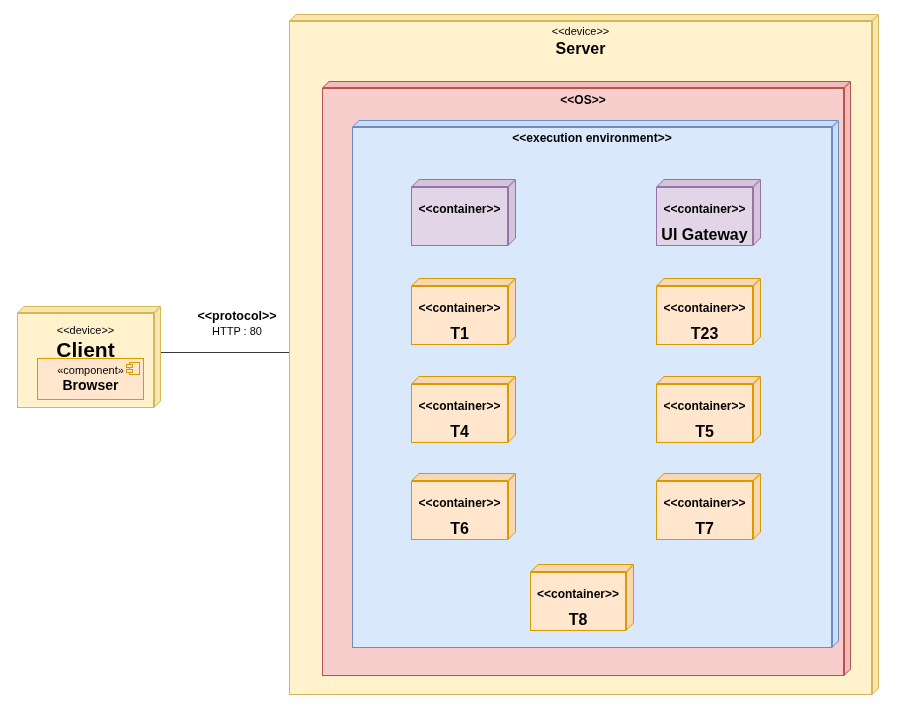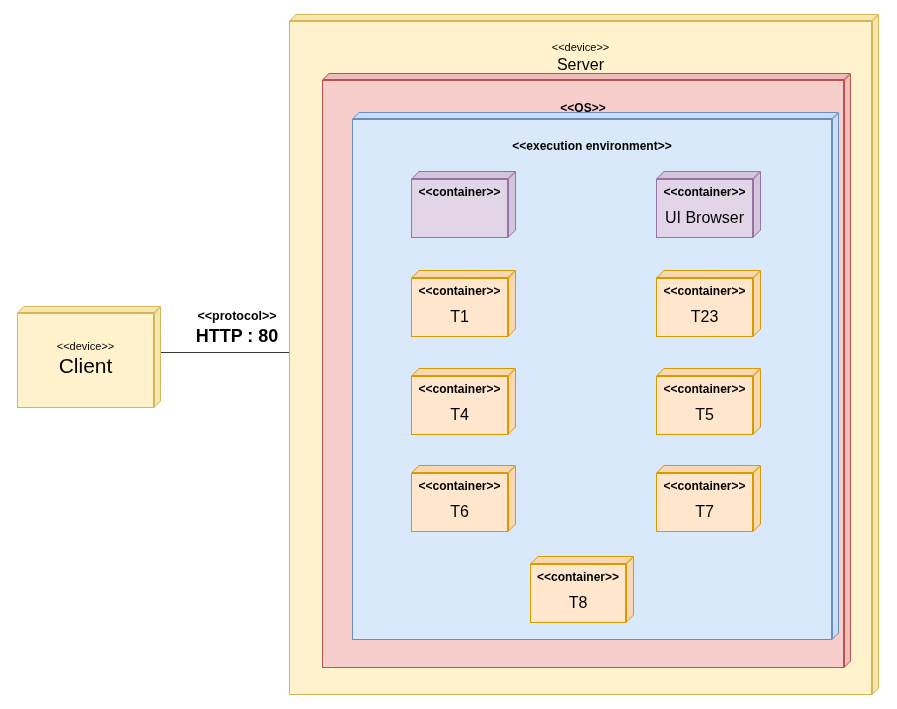--- a/index.html
+++ b/index.html
@@ -31,44 +31,44 @@
     width:var(--d); height:calc(100% + 2px);
     transform:skewY(-45deg); transform-origin:left top;
   }
 
   .yellow { --fill:#FFF2CC; --stroke:#D6B656; --dfill:#F6E6B0; }
   .pink   { --fill:#F8CECC; --stroke:#B85450; --dfill:#F1BDBA; }
   .blue   { --fill:#DAE8FC; --stroke:#6C8EBF; --dfill:#CADDF6; }
   .purple { --fill:#E1D5E7; --stroke:#9673A6; --dfill:#D4C4DC; }
   .orange { --fill:#FFE6CC; --stroke:#D79B00; --dfill:#F8D8B2; }
 
-  .hd { text-align:center; line-height:1.2;margin-top:16px; }
+  .hd { text-align:center; line-height:1.2; }
   .st { font-size:11px; }
-  .nm { font-size:15px; font-weight:normal; }
+  .nm { font-size:15px; font-weight:bold; }
 
   
   .server  { left:289px; top:21px;  width:583px; height:674px; }
   .server > .hd { padding-top:3px; }
   .server .nm { font-size:16px; margin-top:1px; }
 
-  .os { left:32px; top:58px; width:522px; height:588px; }
+  .os { left:32px; top:66px; width:522px; height:588px; }
   .os > .hd { padding-top:4px; }
   .os .st { font-size:12px; font-weight:bold; }
 
   .docker { left:29px; top:38px; width:480px; height:521px; }
   .docker > .hd { padding-top:3px; }
   .docker .nm { margin-top:1px; }
 
   .client { left:17px; top:313px; width:137px; height:95px; }
   .client > .hd { padding-top:10px; }
   .client .nm { font-size:21px; }
 
   
   .cont { --d:8px; text-align:center; }
-  .cont .st { padding-top:5px; display:block; }
+  .cont .st { padding-top:14px; display:block; }
   .cont .nm { display:block; margin-top:10px; }
   .cw { width:97px; height:59px; }
   .col-l { left:58px; }
   .col-r { left:303px; }
   .row-0 { top:59px; }
   .row-1 { top:158px; }
   .row-2 { top:256px; }
   .row-3 { top:353px; }
   .t8 { left:177px; top:444px; width:96px; height:59px; }
 
@@ -86,33 +86,42 @@
   
   .link-line {
     position:absolute; left:161px; top:352px; width:128px; height:0;
     border-top:1px solid #383838;
   }
   .link-label {
     position:absolute; left:161px; top:309px; width:152px;
     text-align:center; line-height:1.25;
   }
   .link-label .proto { display:block; font-size:12.5px; font-weight:bold; }
-  .link-label .val   { display:block; font-size:18px;font-weight:bold; }
+  .link-label .val   { display:block; font-size:11px; }
 </style>
 </head>
 <body>
 
 <div class="canvas">
 
   <div class="n3d yellow client">
     <div class="hd">
       <div class="st">&lt;&lt;device&gt;&gt;</div>
       <div class="nm">Client</div>
     </div>
 
+    <div class="component">
+      <span class="st">«component»</span>
+      <span class="nm">Browser</span>
+      <svg class="comp-icon" width="14" height="13" viewBox="0 0 14 13">
+        <rect x="3.5" y="0.5" width="10" height="12" fill="#FFE6CC" stroke="#D79B00"></rect>
+        <rect x="0.5" y="2.5" width="6" height="3" fill="#FFE6CC" stroke="#D79B00"></rect>
+        <rect x="0.5" y="7.5" width="6" height="3" fill="#FFE6CC" stroke="#D79B00"></rect>
+      </svg>
+    </div>
   </div>
 
   <div class="link-line"></div>
   <div class="link-label">
     <span class="proto">&lt;&lt;protocol&gt;&gt;</span>
     <span class="val">HTTP : 80</span>
   </div>
 
   <div class="n3d yellow server">
     <div class="hd">
@@ -128,21 +137,21 @@
       <div class="n3d blue docker">
         <div class="hd">
           <div class="st">&lt;&lt;execution environment&gt;&gt;</div>
         </div>
 
         <div class="n3d purple cont cw col-l row-0">
           <span class="st">&lt;&lt;container&gt;&gt;</span>
         </div>
         <div class="n3d purple cont cw col-r row-0">
           <span class="st">&lt;&lt;container&gt;&gt;</span>
-          <span class="nm">UI Browser</span>
+          <span class="nm">UI Gateway</span>
         </div>
 
         <div class="n3d orange cont cw col-l row-1">
           <span class="st">&lt;&lt;container&gt;&gt;</span>
           <span class="nm">T1</span>
         </div>
         <div class="n3d orange cont cw col-r row-1">
           <span class="st">&lt;&lt;container&gt;&gt;</span>
           <span class="nm">T23</span>
         </div>

